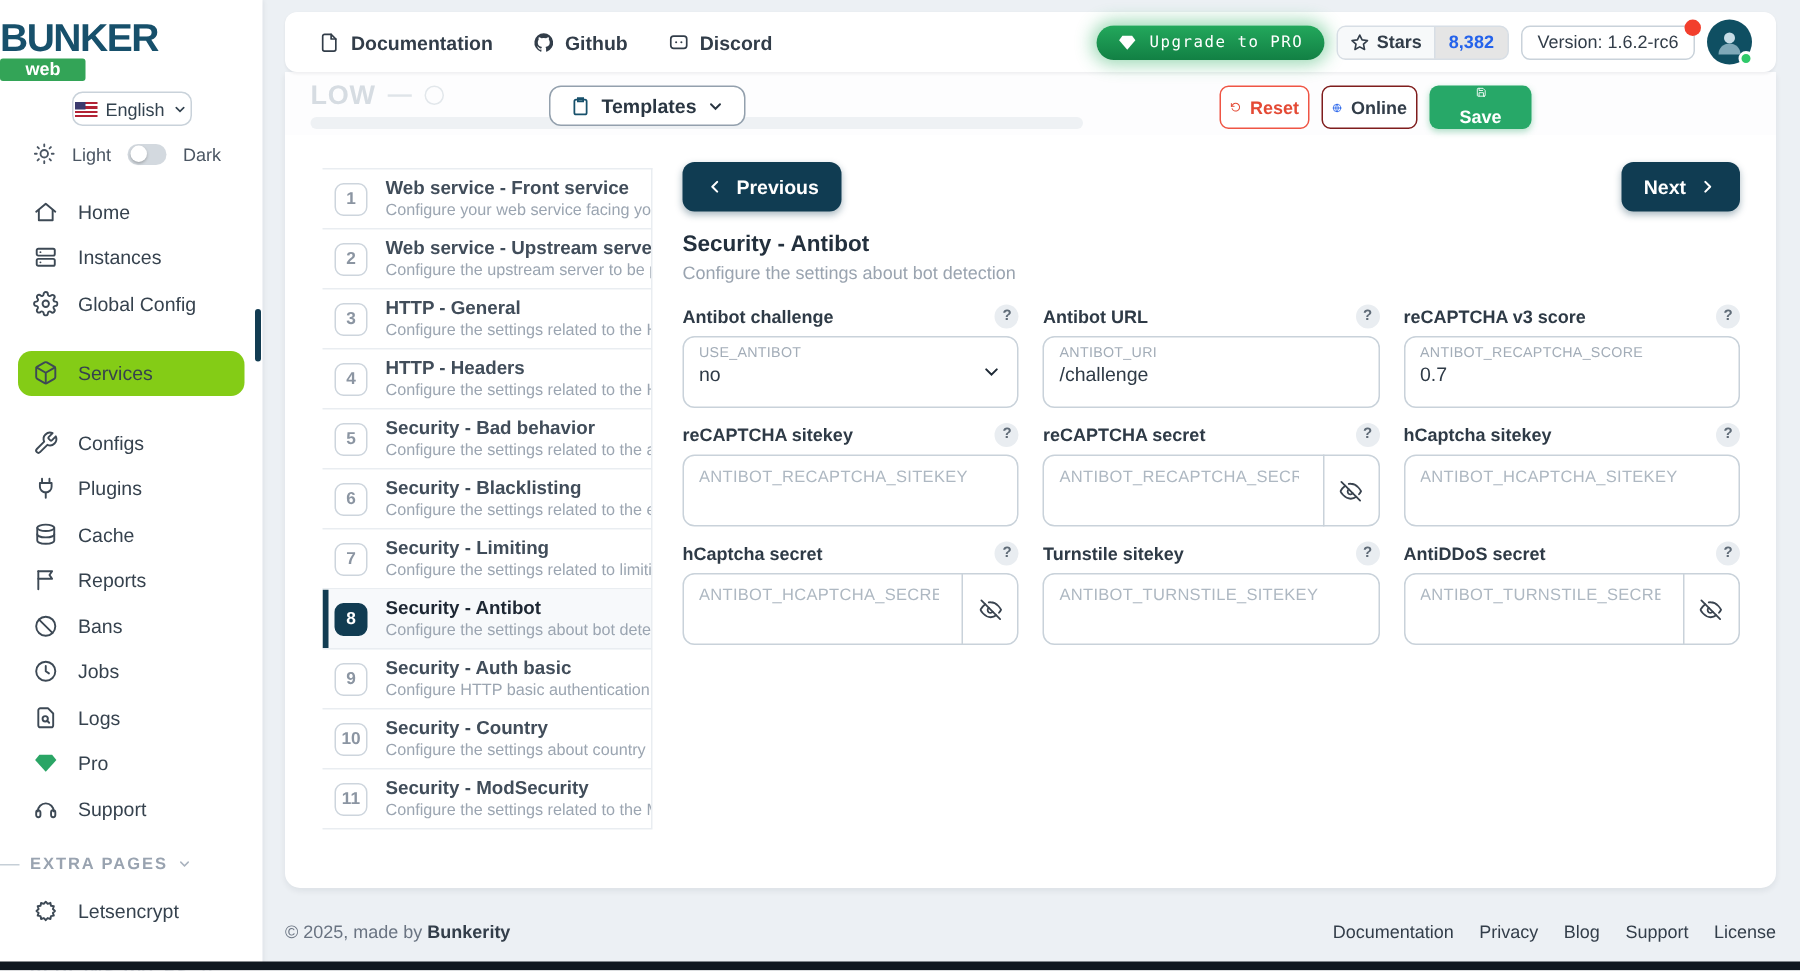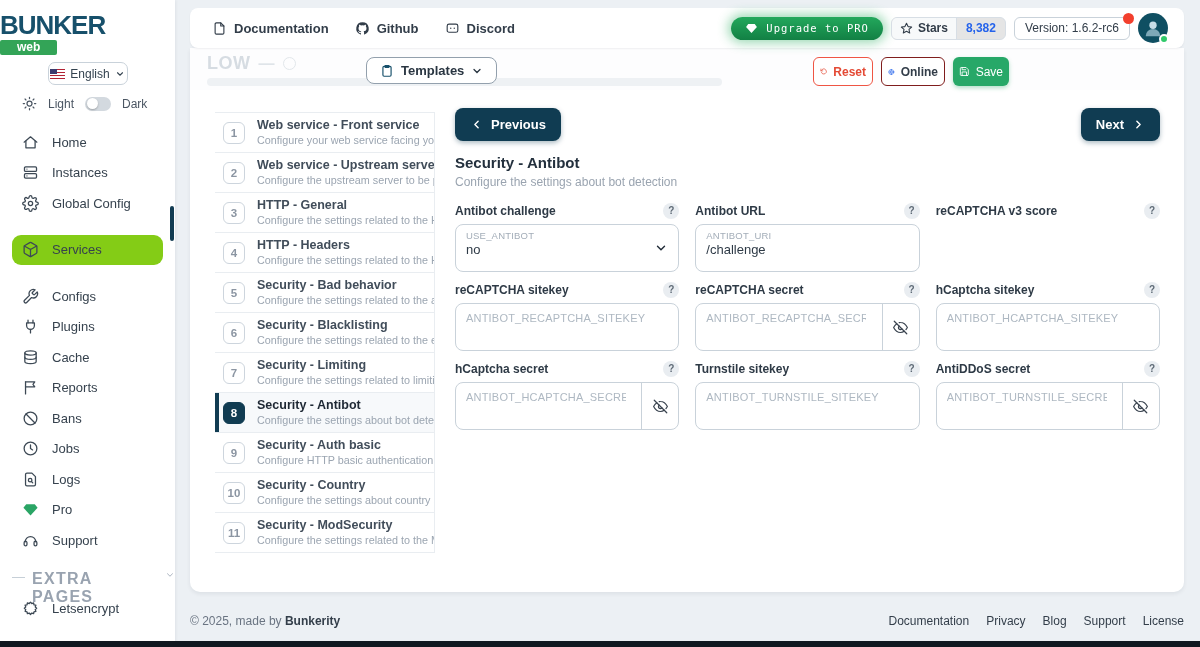--- a/index.html
+++ b/index.html
@@ -22,22 +22,22 @@
   .theme-row{margin-top:11px;display:flex;align-items:center;padding-left:22px;gap:11px;font-size:12px;color:#4b5663;}
   .toggle{width:26px;height:14px;border-radius:7px;background:#d3d9df;position:relative;cursor:pointer;flex:none;}
   .toggle::after{content:'';position:absolute;left:1.5px;top:1.5px;width:11px;height:11px;border-radius:50%;background:#fff;box-shadow:0 1px 2px rgba(0,0,0,.25);}
   .nav{margin-top:16px;}
   .nav-item{height:30.5px;display:flex;align-items:center;gap:13px;padding-left:22px;font-size:13px;
             color:#36424e;cursor:pointer;}
   .nav-item .ni{width:17px;height:17px;color:#3d4955;flex:none;}
   .nav-item.active{background:#84cc16;border-radius:9px;margin:16px 12px;padding-left:10px;}
   .nlabel{white-space:nowrap;}
   .sb-thumb{position:absolute;left:170px;top:206px;width:4px;height:35px;background:#123c52;border-radius:2px;}
-  .sec-h{margin-top:14px;position:relative;padding-left:20px;font-size:16px;letter-spacing:1.3px;
-         color:#99a3b0;font-weight:700;display:flex;gap:6px;height:14px;margin-left:12px;}
+  .sec-h{margin-top:14px;position:relative;padding-left:20px;font-size:11px;letter-spacing:1.3px;
+         color:#99a3b0;font-weight:700;display:flex;align-items:center;gap:6px;height:14px;}
   .sec-h::before{content:'';position:absolute;left:0;top:50%;width:13px;height:1px;background:#c6cfd7;}
   .sec-h .sch{color:#aab3bf;width:10px;height:10px;}
   .nav-sub{margin-top:10px;}
 
   
   #navbar{position:absolute;left:190px;top:8px;width:994px;height:40px;background:#fff;border-radius:8px;
           box-shadow:0 1px 2px rgba(15,23,42,.06);display:flex;align-items:center;padding:0 16px;z-index:4;}
   .nav-links{display:flex;gap:26px;padding-left:6px;}
   .nav-link{display:flex;align-items:center;gap:7px;font-size:13px;font-weight:600;color:#323d49;cursor:pointer;}
   .nav-link .ni{width:15px;height:15px;color:#323d49;}
@@ -68,22 +68,22 @@
   .ghost-q{width:13px;height:13px;border:1.5px solid #e2e7eb;border-radius:50%;}
   .ghost-line{position:absolute;left:17px;top:30px;width:515px;height:8px;border-radius:4px;background:#eef1f4;}
   .tpl-btn{position:absolute;left:176px;top:9px;height:27px;padding:0 13px;border:1.5px solid #93a0ad;
            border-radius:8px;background:#fff;display:flex;align-items:center;gap:7px;font-size:13px;
            font-weight:600;color:#2a3642;cursor:pointer;}
   .tpl-btn .ni{width:14px;height:14px;color:#17506b;}
   .tb-btn{position:absolute;top:9px;height:29px;border-radius:6px;display:flex;align-items:center;
           justify-content:center;gap:6px;font-size:12px;font-weight:600;cursor:pointer;background:#fff;}
   .reset-btn{left:623px;width:60px;border:1px solid #ef5544;color:#e44a35;}
   .online-btn{left:691px;width:64px;border:1px solid #7f1d1d;color:#323d49;}
-  .save-btn{left:763px;width:56px;border:none;background:#27a868;color:#fff;font-weight:400;
-            box-shadow:0 2px 4px rgba(39,168,104,.35);}
+  .save-btn{left:763px;width:68px;border:none;background:#27a868;color:#fff;font-weight:700;
+            box-shadow:0 2px 4px rgba(39,168,104,.35);flex-direction:column;}
 
   
   .steps{position:absolute;left:25px;top:64px;width:220px;border-top:1px solid #e9edf1;border-right:1px solid #e9edf1;}
   .step{position:relative;height:40px;border-bottom:1px solid #e9edf1;display:flex;align-items:center;
         gap:12px;padding-left:8px;cursor:pointer;overflow:hidden;}
   .s-num{width:22px;height:22px;border:1.5px solid #cdd5dd;border-radius:6px;color:#8b95a2;font-size:11.5px;
          font-weight:700;display:flex;align-items:center;justify-content:center;flex:none;background:#fff;}
   .s-txt{overflow:hidden;white-space:nowrap;}
   .s-title{font-size:12.5px;font-weight:700;color:#414d5a;line-height:1.3;}
   .s-desc{font-size:10.8px;color:#9ba5b1;line-height:1.35;}
@@ -571,20 +571,25 @@
               <div class="f-value">/challenge</div>
 
             </div>
           </div>
 
           <div class="fcol t-text filled">
             <div class="flabel-row">
               <span class="flabel">reCAPTCHA v3 score</span>
               <span class="qb">?</span>
             </div>
+            <div class="fbox">
+              <div class="f-float">ANTIBOT_RECAPTCHA_SCORE</div>
+              <div class="f-value">0.7</div>
+
+            </div>
           </div>
 
           <div class="fcol t-text">
             <div class="flabel-row">
               <span class="flabel">reCAPTCHA sitekey</span>
               <span class="qb">?</span>
             </div>
             <div class="fbox">
 
               <div class="f-ph">ANTIBOT_RECAPTCHA_SITEKEY</div>

